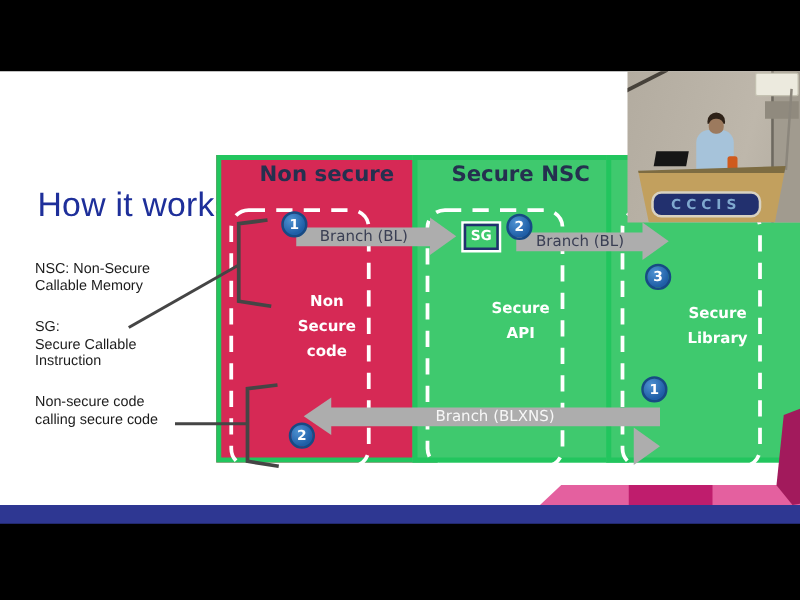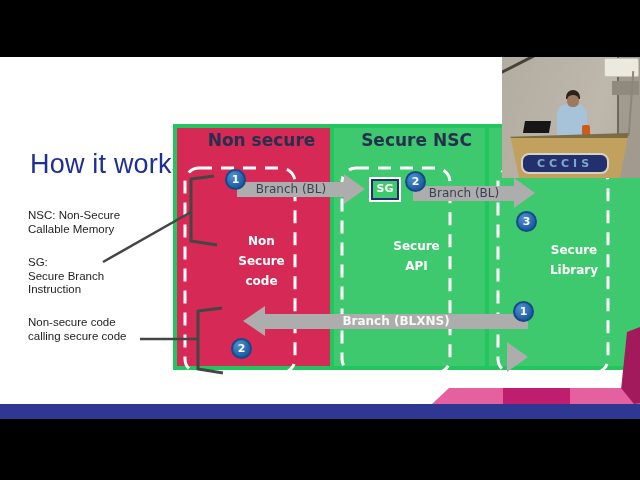--- a/index.html
+++ b/index.html
@@ -85,21 +85,21 @@
 <body>
 
 <div id="page">
 
   <div id="slide">
     <div id="title">How it works</div>
 
     <div class="note" id="note-nsc">NSC: Non-Secure
 Callable Memory</div>
     <div class="note" id="note-sg">SG:
-Secure Branch
+Secure Callable
 Instruction</div>
     <div class="note" id="note-ns-call">Non-secure code
 calling secure code</div>
   </div>
 
   <div class="dbox" id="box-nonsecure">
     <div class="hdr">Non secure</div>
     <div class="body-label">Non
 Secure
 code</div>
@@ -139,21 +139,21 @@
   </div>
 
   <div class="arrow" style="left:413px;top:178px;width:124px;height:30px;">
     <div class="shaft" style="left:0;top:8px;width:102px;height:15px;">
       <div class="alabel dark">Branch (BL)</div>
     </div>
     <div class="head-right" style="left:101px;top:0;"></div>
   </div>
 
 
-  <div class="arrow" style="left:243px;top:306px;width:285px;height:30px;font-weight:bold;">
+  <div class="arrow" style="left:243px;top:318px;width:285px;height:30px;">
     <div class="head-left" style="left:0;top:0;"></div>
     <div class="shaft" style="left:21px;top:8px;width:264px;height:15px;">
       <div class="alabel light">Branch (BLXNS)</div>
     </div>
   </div>
 
   <div class="arrow" style="left:240px;top:342px;width:292px;height:30px;">
     <div class="head-right" style="left:267px;top:0;"></div>
   </div>
 

